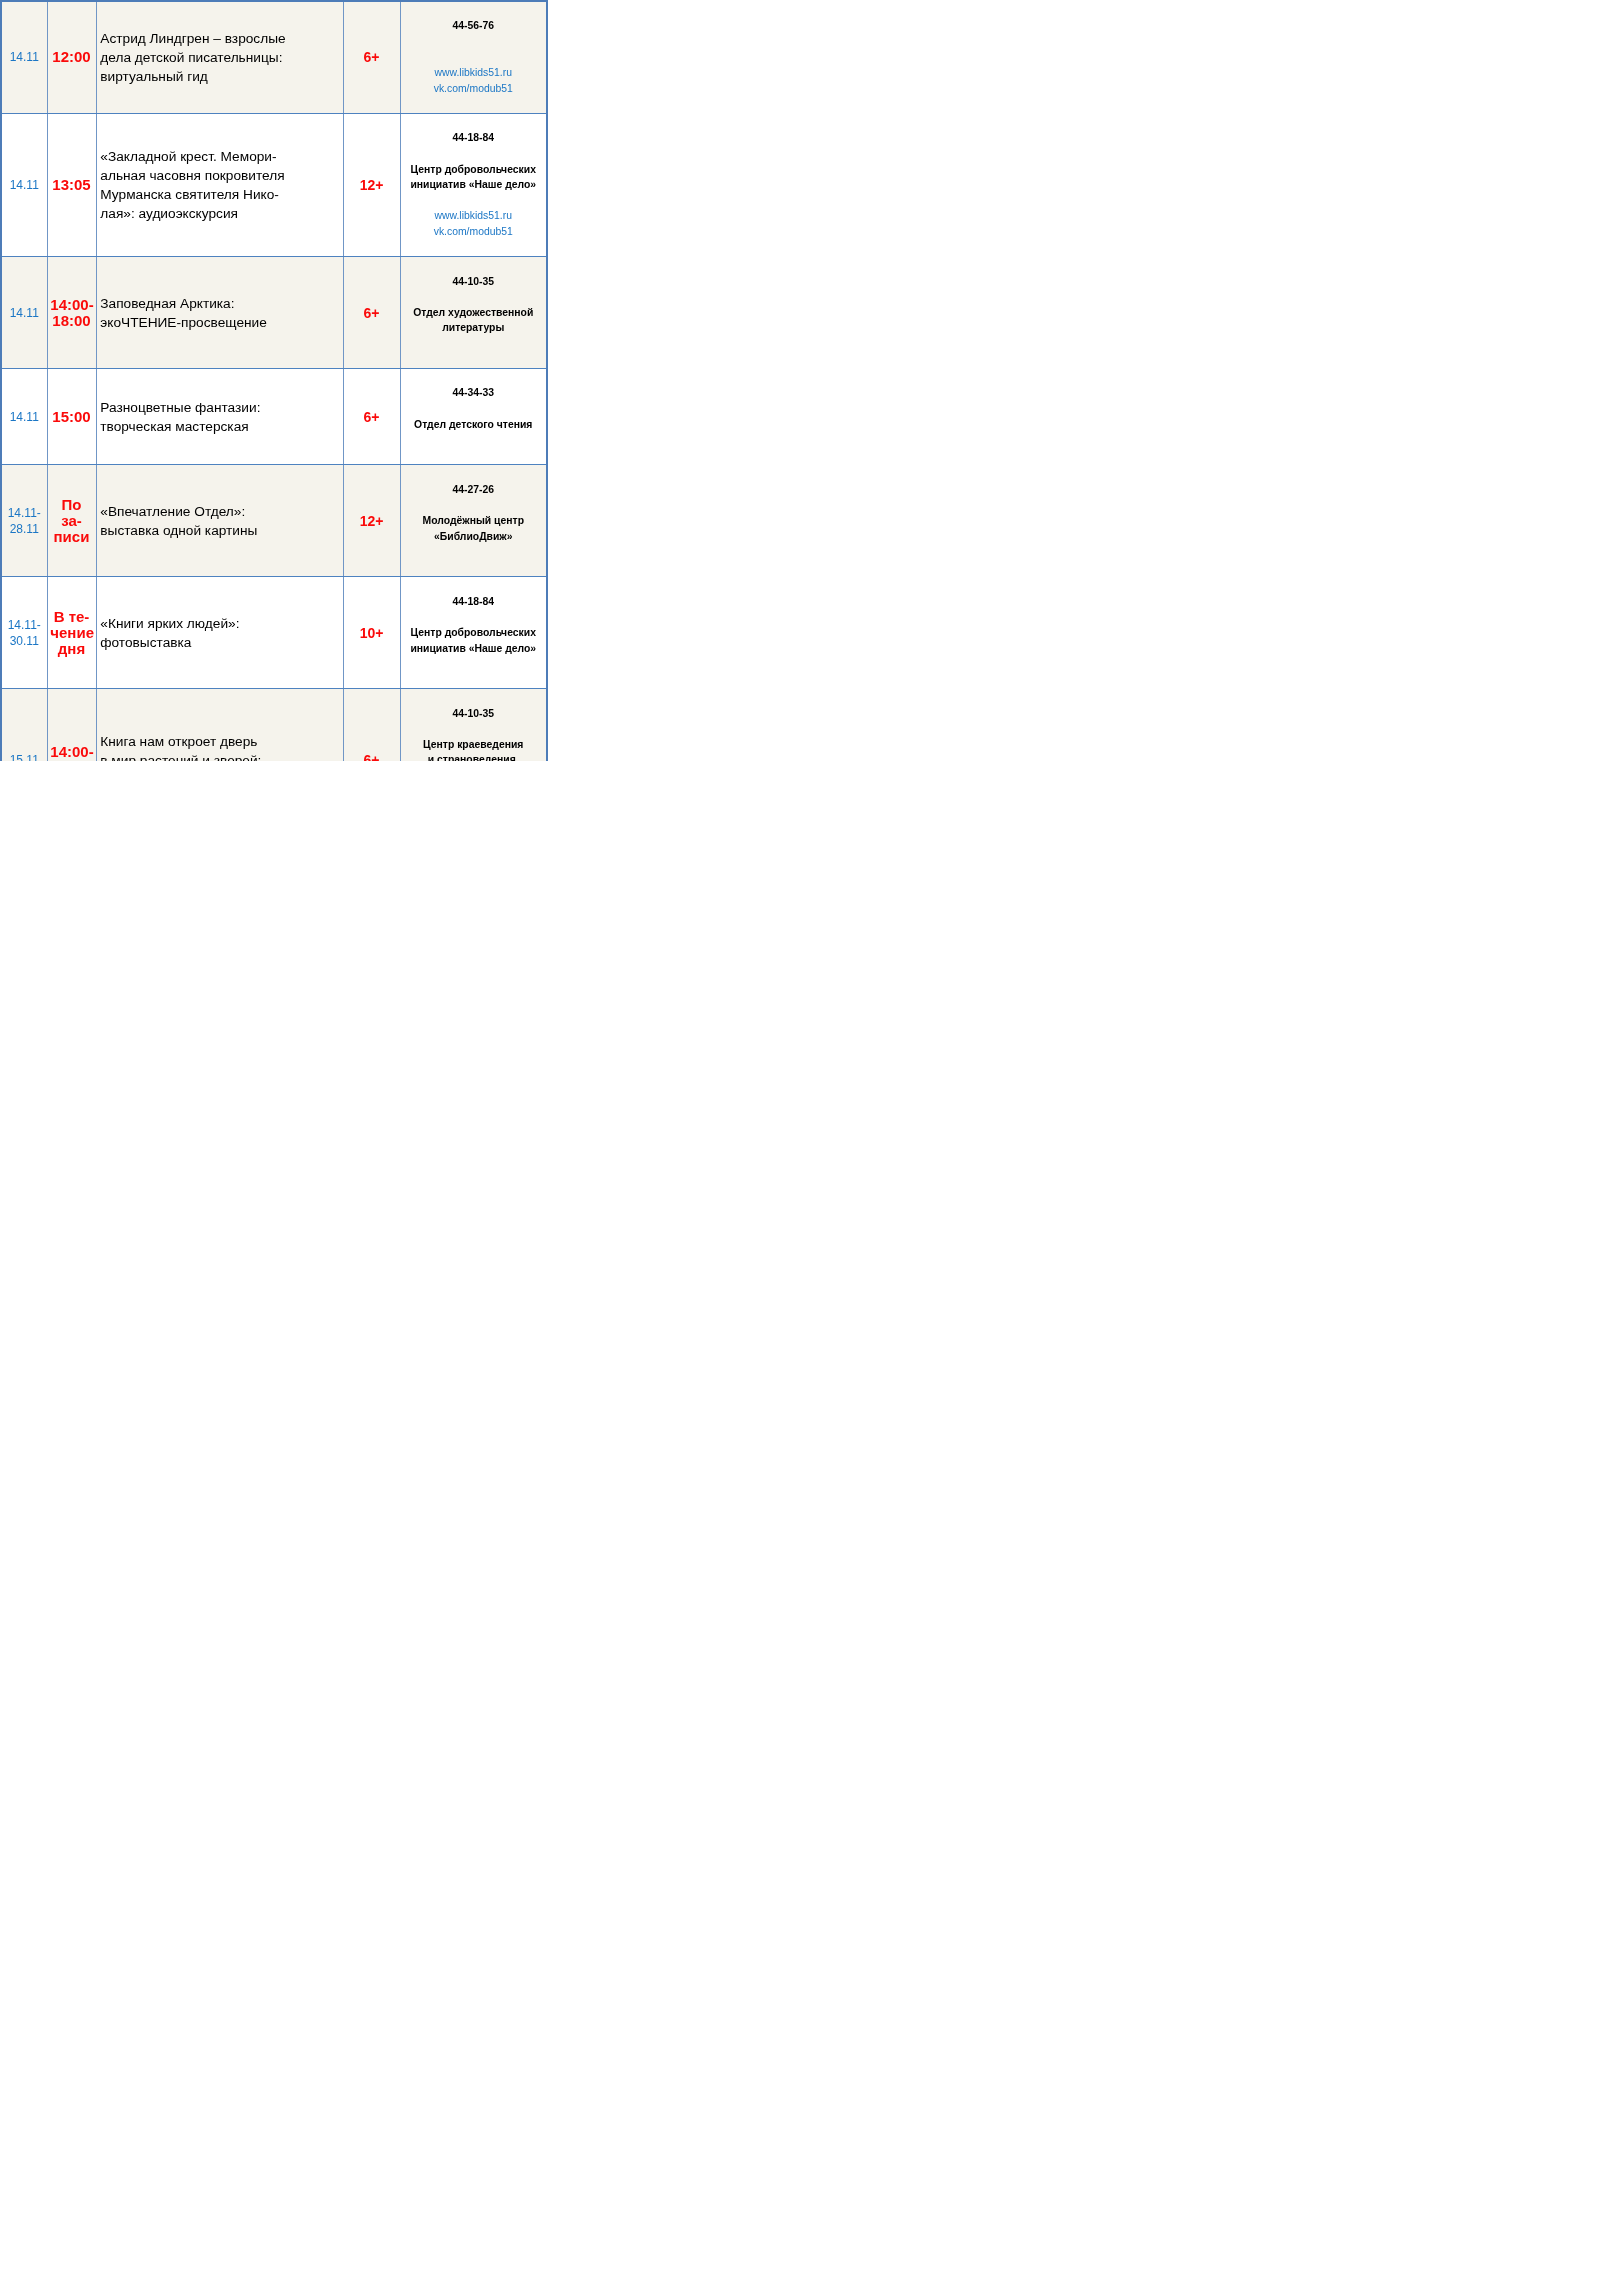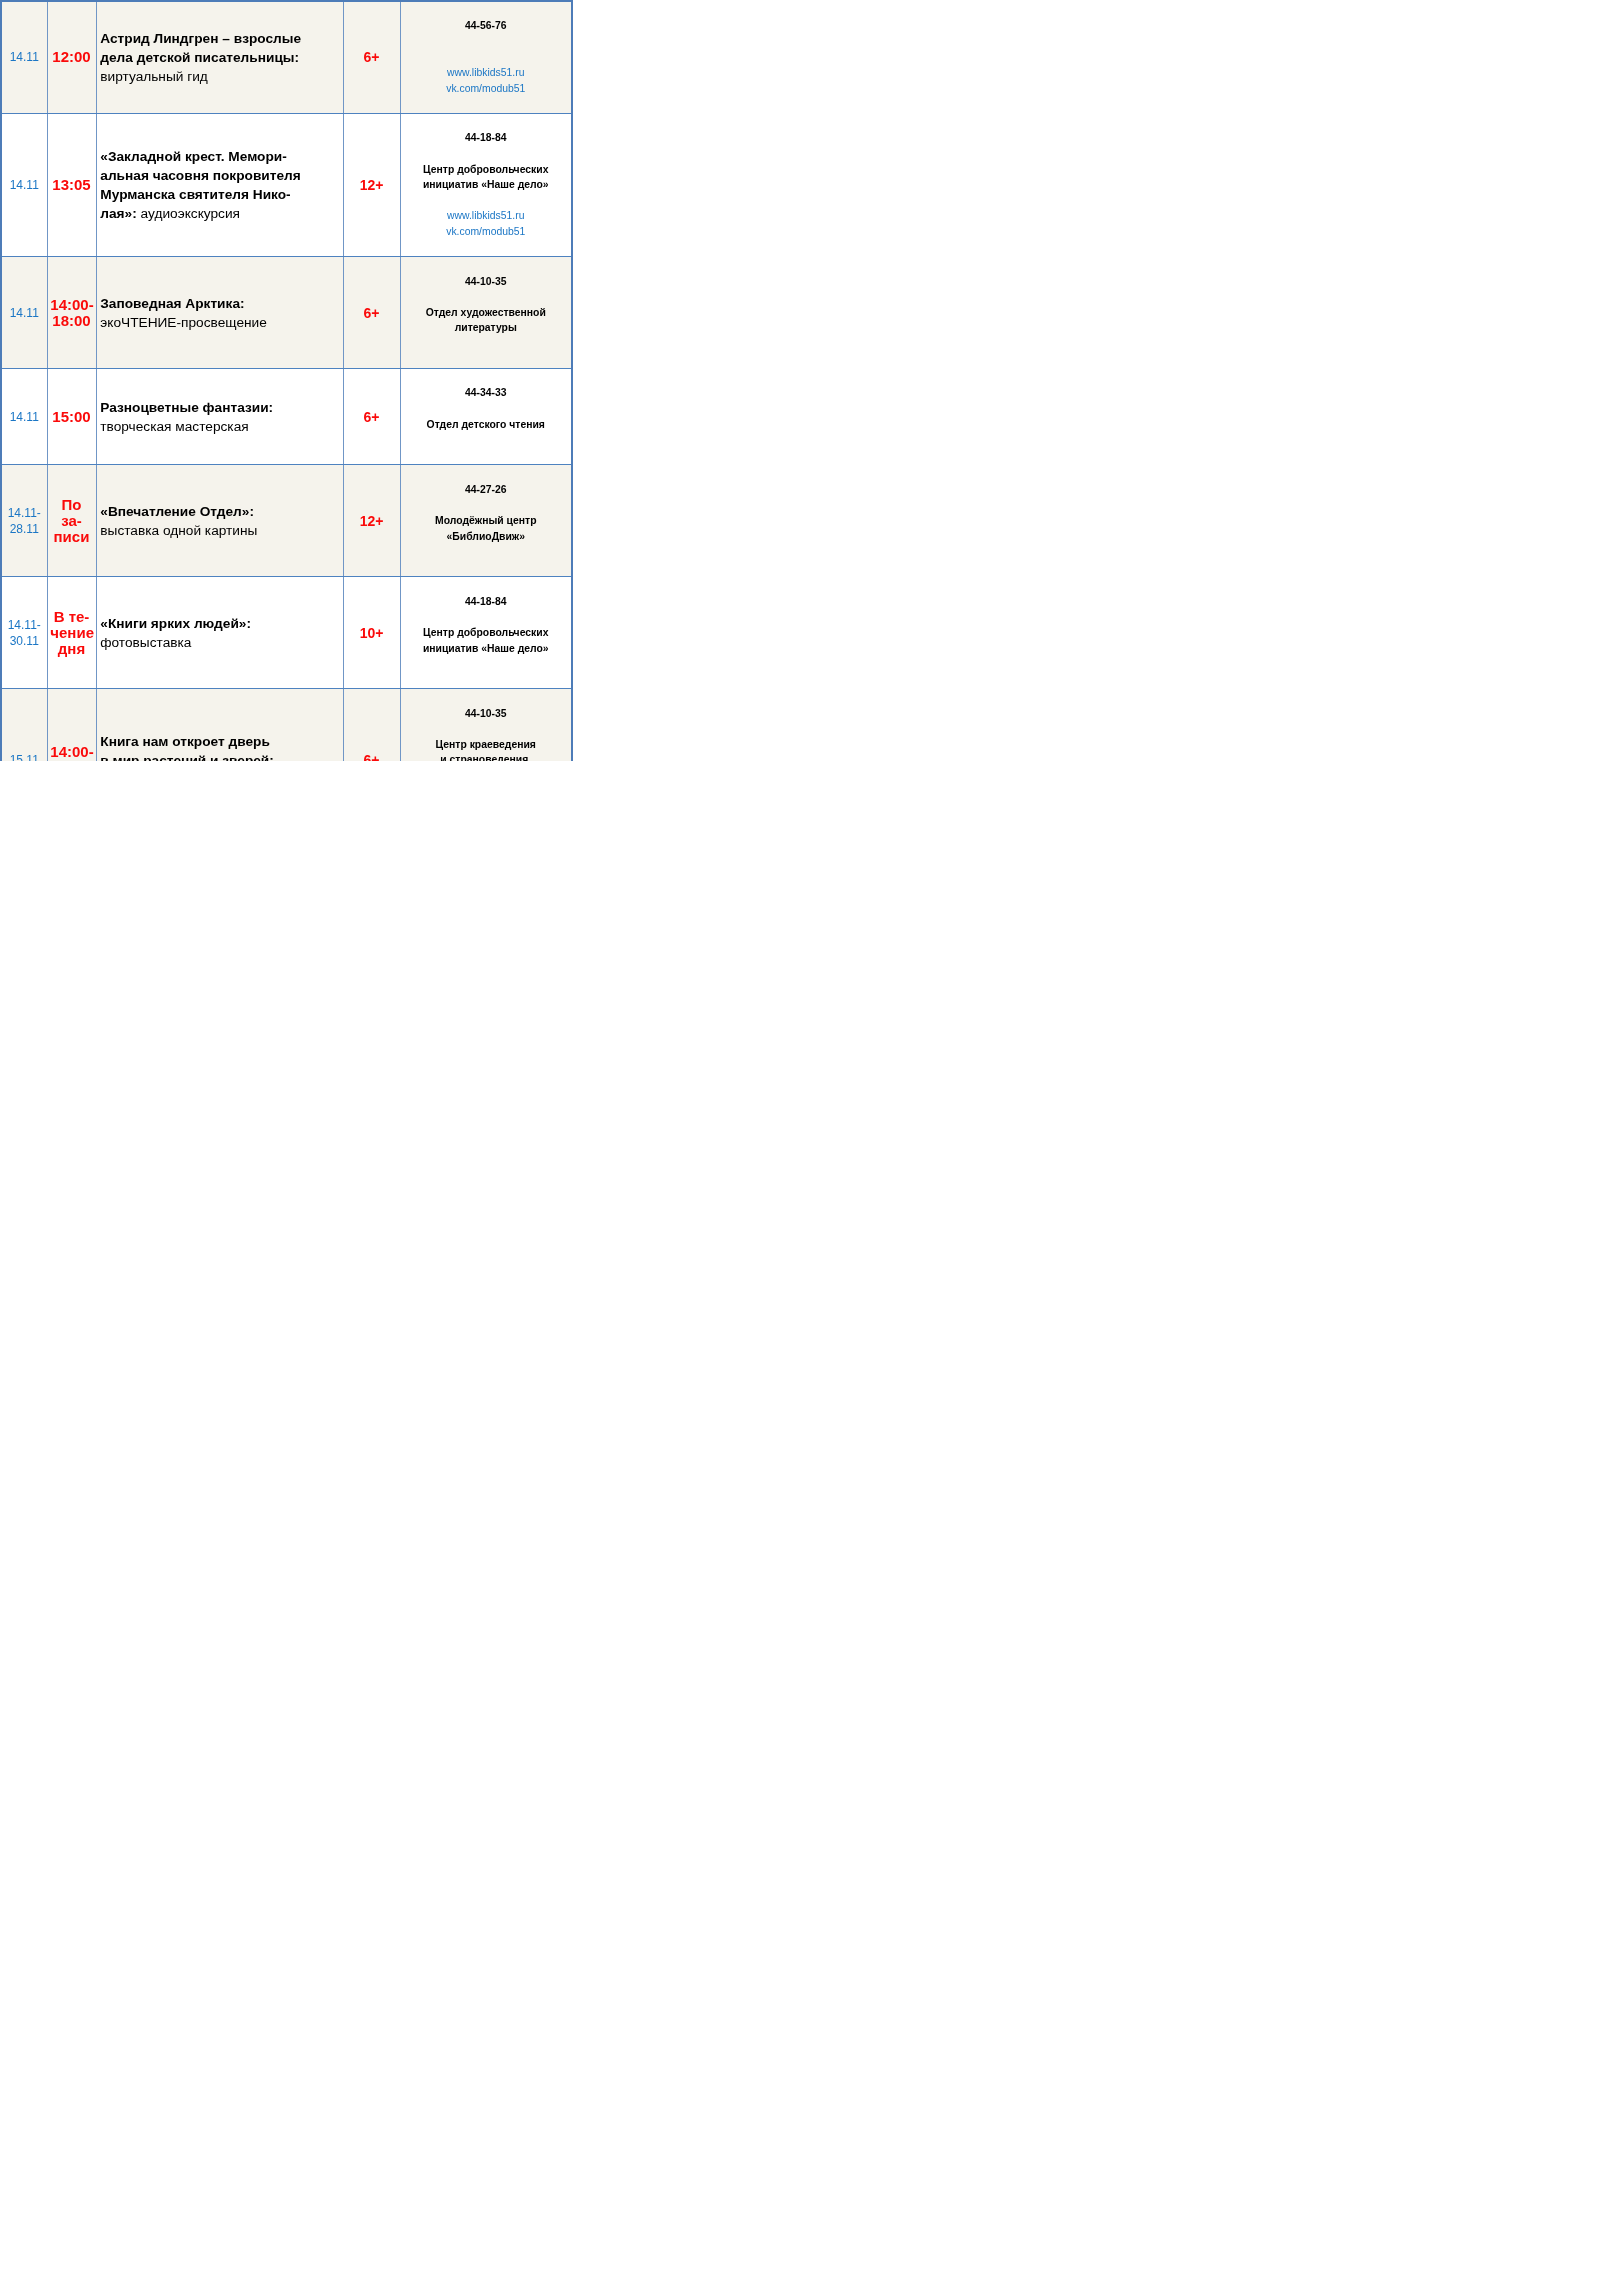--- a/index.html
+++ b/index.html
@@ -22,25 +22,25 @@
     overflow:hidden;
     white-space:pre-line;
   }
   tr.alt td{background:#f5f3ec;}
   td.c-date{width:46px;text-align:center;
     color:#1b76c5;font-weight:normal;font-size:12px;line-height:16px;}
   td.c-time{width:49px;text-align:center;
     color:#fa0a0a;font-weight:bold;font-size:15px;line-height:16px;}
   td.c-title{width:247px;text-align:left;padding-left:3.8px;padding-right:3.8px;
     color:#000000;font-size:13.7px;line-height:19px;}
-  td.c-title .b{font-weight:bold;white-space:pre-line;}
+  td.c-title .b{font-weight:normal;white-space:pre-line;}
   td.c-title .reg{font-weight:normal;white-space:pre-line;}
   td.c-age{width:57px;text-align:center;
     color:#fa0a0a;font-weight:bold;font-size:14px;}
-  td.c-contact{width:172px;text-align:center;color:#000;
+  td.c-contact{width:147px;text-align:center;color:#000;
     font-size:10.4px;line-height:15.6px;}
   .phone{font-weight:bold;color:#000;white-space:pre-line;}
   .loc{font-weight:bold;color:#000;white-space:pre-line;}
   .links{font-weight:normal;color:#1b76c5;white-space:pre-line;}
 </style>
 </head>
 <body>
 
 <div class="sheet">
 <table class="events">

